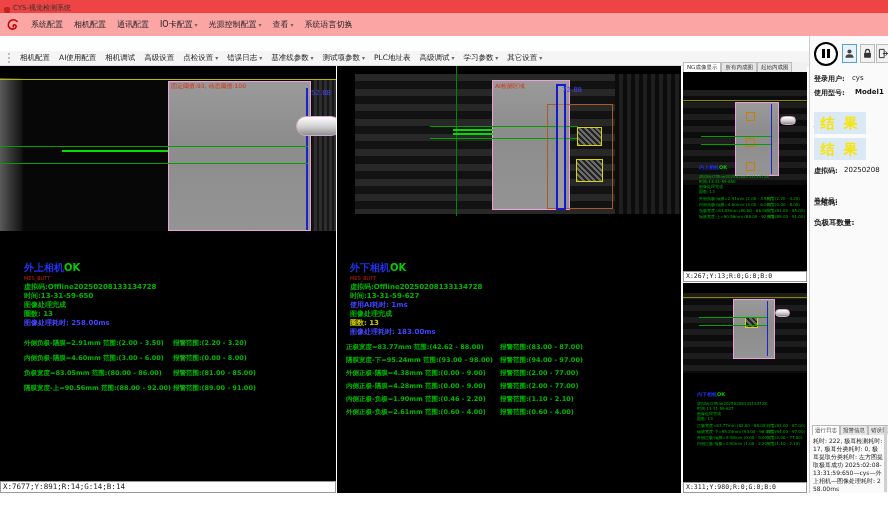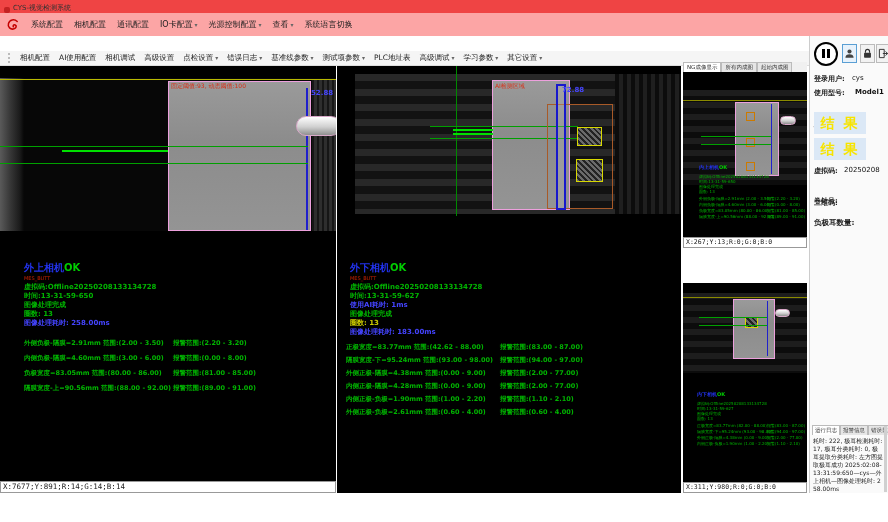--- a/index.html
+++ b/index.html
@@ -45,41 +45,41 @@
   .box-pink{position:absolute;border:1px solid #eda0dd}
   .box-blue{position:absolute;border:2px solid #1818cc;background:rgba(190,190,190,.25)}
   .box-brown{position:absolute;border:1px solid #a85a28}
   .box-yellow{position:absolute;border:1px solid #d8d800;background:repeating-linear-gradient(45deg,#6a6a6a 0 2px,#232323 2px 4px)}
   .box-orange{position:absolute;border:1px solid #cc7a00}
   .grayroll{background:linear-gradient(180deg,#9a9a9a,#8c8c8c 40%,#949494)}
   .pill{position:absolute;border-radius:10px;border:1px solid #d8a8c8;
         background:linear-gradient(180deg,#fefefe,#d0d0d0 55%,#8f8f8f)}
   .lbl{position:absolute;white-space:nowrap}
   .lbl-red{color:#d83018;font-size:6px}
-  .lbl-blue{color:#4646ff;font-size:7px;font-weight:bold}
+  .lbl-blue{color:#4646ff;font-size:7px;font-weight:normal}
 
   .cam-title{position:absolute;font-size:10px;font-weight:bold;white-space:nowrap}
   .cam-title .tb{color:#2233ee}
   .cam-title .ok{color:#00cc00}
   .sub-red{position:absolute;font-size:5px;color:#cc2200;white-space:nowrap}
   .iline{position:absolute;font-size:7px;font-weight:bold;color:#00b400;white-space:nowrap}
   .iline.blue{color:#4444ff}
   .iline.yellow{color:#cccc00}
   .mrow{position:absolute;left:0;width:100%;font-size:6.5px;font-weight:bold;color:#00b400;white-space:nowrap}
   .mrow .mv{position:absolute;white-space:nowrap}
   .mrow .ma{position:absolute;white-space:nowrap}
 
   
   .thumbcol{position:absolute;left:683px;top:62px;width:124px;height:431px}
   .ttabs{position:absolute;left:0;top:0;width:124px;height:10px;background:#f0f0f0;display:flex;
          font-size:5.5px;color:#333}
   .ttab{padding:0 3px;border:1px solid #bbb;border-bottom:none;line-height:9px;background:#e6e6e6;white-space:nowrap}
   .ttab.active{background:#fff}
   .thumb{position:absolute;left:0;width:124px;background:#000;overflow:hidden}
-  .thumb1{top:10px;height:176px}
+  .thumb1{top:10px;height:210px}
   .thumb2{top:221px;height:210px}
   .mtitle{position:absolute;font-size:5px;font-weight:bold;white-space:nowrap}
   .mtitle .tb{color:#2233ee}
   .mtitle .ok{color:#00cc00}
   .mline{position:absolute;font-size:4px;color:#00b400;white-space:nowrap}
   .tpix{position:absolute;left:0;bottom:0;width:100%;height:11px;background:#fff;border:1px solid #999;
         font-size:6.5px;line-height:9px;padding-left:2px;color:#222;
         font-family:"DejaVu Sans Mono","Liberation Mono",monospace;white-space:nowrap;overflow:hidden}
 
   
@@ -234,21 +234,21 @@
     </div>
     <div class="mrow" style="top:303px">
       <span class="mv" style="left:9px">外侧正极-隔膜=4.38mm 范围:(0.00 - 9.00)</span>
       <span class="ma" style="left:163px">报警范围:(2.00 - 77.00)</span>
     </div>
     <div class="mrow" style="top:316px">
       <span class="mv" style="left:9px">内侧正极-隔膜=4.28mm 范围:(0.00 - 9.00)</span>
       <span class="ma" style="left:163px">报警范围:(2.00 - 77.00)</span>
     </div>
     <div class="mrow" style="top:329px">
-      <span class="mv" style="left:9px">内侧正极-负极=1.90mm 范围:(1.00 - 2.20)</span>
+      <span class="mv" style="left:9px">内侧正极-负极=1.90mm 范围:(0.46 - 2.20)</span>
       <span class="ma" style="left:163px">报警范围:(1.10 - 2.10)</span>
     </div>
     <div class="mrow" style="top:342px">
       <span class="mv" style="left:9px">外侧正极-负极=2.61mm 范围:(0.60 - 4.00)</span>
       <span class="ma" style="left:163px">报警范围:(0.60 - 4.00)</span>
     </div>
 
   </div>
 
   <div class="thumbcol">

